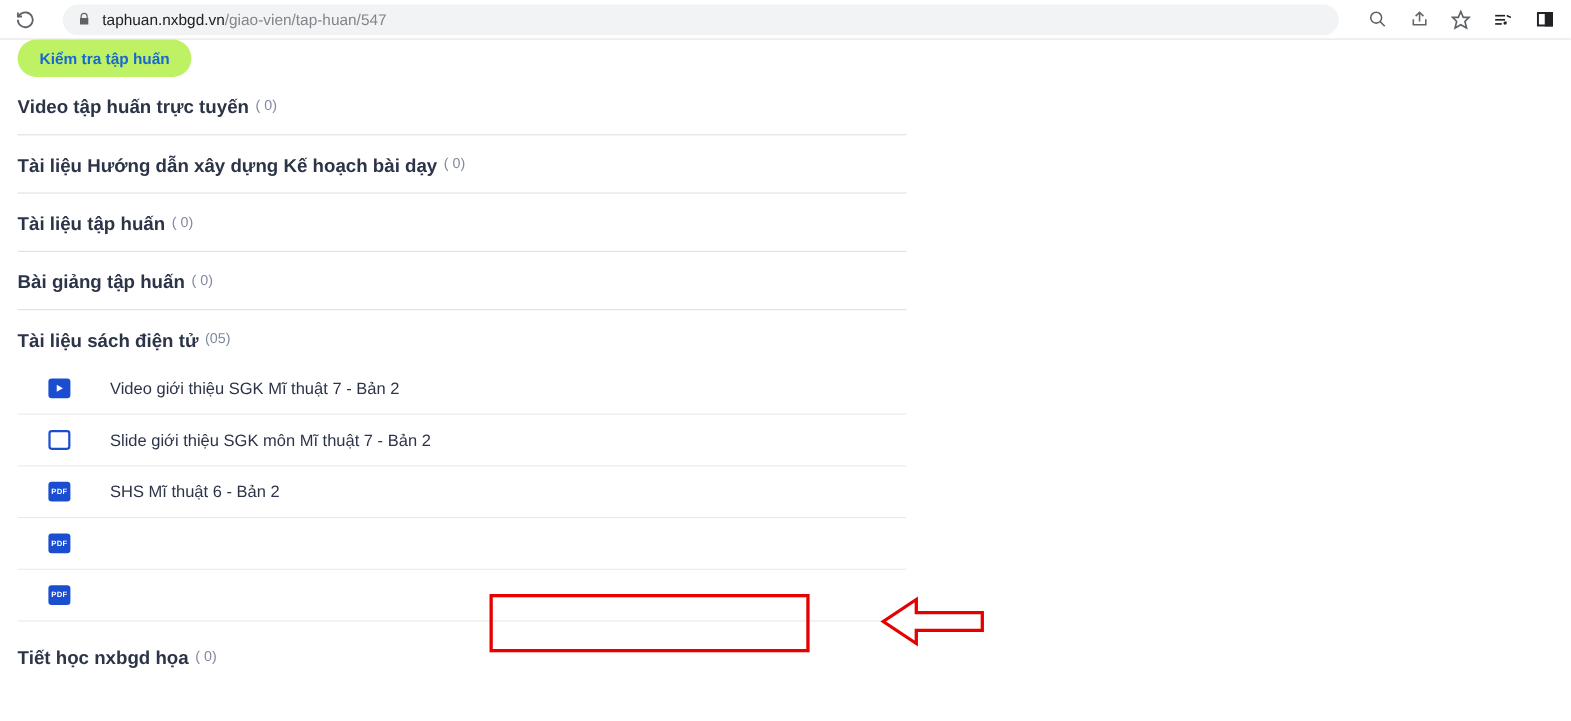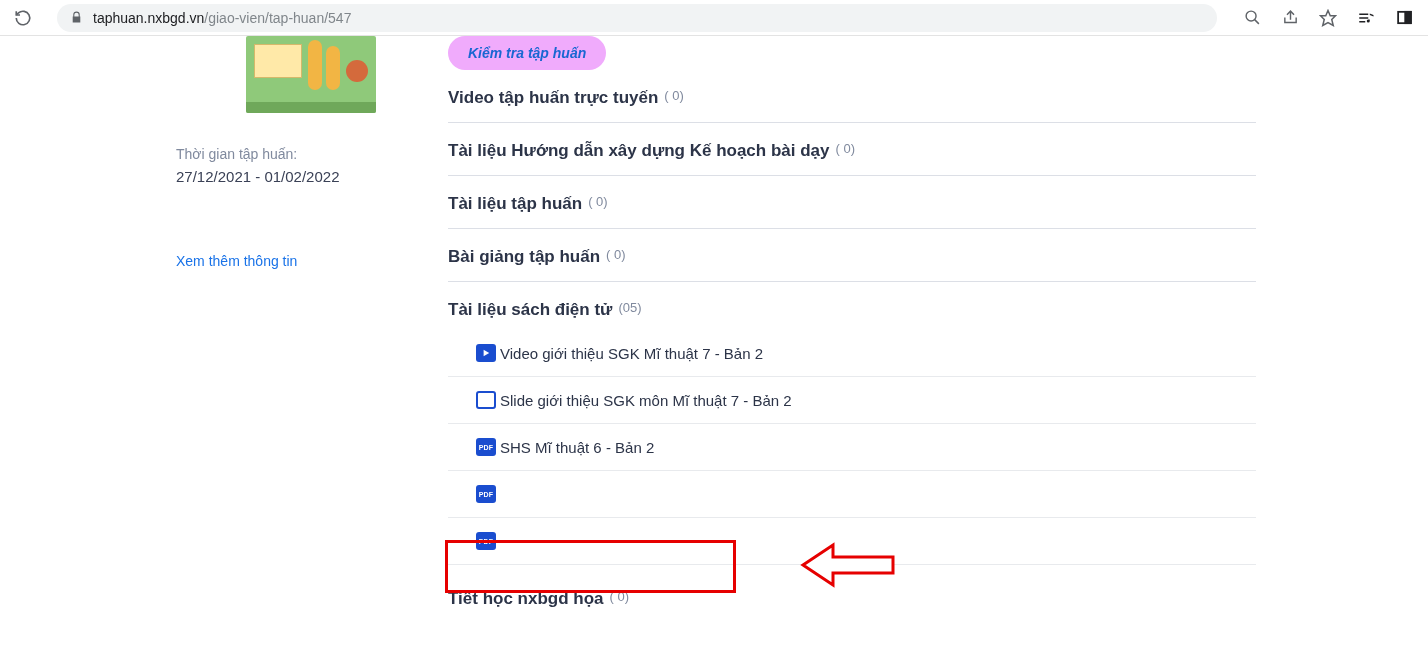--- a/index.html
+++ b/index.html
@@ -12,28 +12,28 @@
     .url-path{color:#80868b;}
     .bar-icons{display:flex;align-items:center;gap:18px;color:#5f6368;}
     .bar-icons>div{cursor:pointer;display:flex;align-items:center;justify-content:center;width:20px;height:20px;}
     .content{display:flex;padding-top:0;}
     .left-col{width:256px;margin-left:176px;padding-top:0;}
     .thumb{width:130px;height:77px;margin-left:70px;background:#8fc97a;border-radius:2px;position:relative;overflow:hidden;}
     .time-label{font-size:14px;color:#808a9e;margin-top:33px;}
     .time-range{font-size:15px;color:#3a4156;margin-top:6px;}
     .more-link{font-size:14px;color:#1a73e8;margin-top:68px;cursor:pointer;}
     .right-col{flex:1;padding-left:16px;padding-top:0;}
-    .test-btn{display:inline-block;background:#f0abfc;color:#1967d2;font-size:14px;font-weight:600;padding:9px 20px;border-radius:18px;cursor:pointer;font-style:italic;}
+    .test-btn{display:inline-block;background:#bef264;color:#1967d2;font-size:14px;font-weight:600;padding:9px 20px;border-radius:18px;cursor:pointer;}
     .section{border-bottom:1px solid #dcdfe6;padding:18px 0 14px;width:808px;}
     .section-lbl{display:flex;align-items:flex-start;gap:6px;}
     .section-title{font-size:17px;font-weight:600;color:#2c3448;}
     .section-count{font-size:13px;color:#808a9e;}
     .doc-list{width:808px;}
     .doc-list .section{border-bottom:none;padding-bottom:10px;}
-    .doc-item{display:flex;align-items:center;gap:4px;padding:14px 10px 14px 28px;border-bottom:1px solid #e8eaed;font-size:15px;color:#2c3448;cursor:pointer;text-align:center;}
+    .doc-item{display:flex;align-items:center;gap:36px;padding:14px 10px 14px 28px;border-bottom:1px solid #e8eaed;font-size:15px;color:#2c3448;cursor:pointer;text-align:center;}
     .doc-icon{width:20px;height:18px;border-radius:3px;display:flex;align-items:center;justify-content:center;flex-shrink:0;}
     .icon-video{background:#1a4dcf;color:#fff;}
     .icon-slide{background:#fff;border:2px solid #1a4dcf;}
     .icon-pdf{background:#1a4dcf;color:#fff;font-size:7px;font-weight:700;letter-spacing:.2px;}
     .highlight-box{border:3px solid #e60000;position:absolute;width:291px;height:53px;pointer-events:none;}
     .arrow-wrap{position:absolute;pointer-events:none;}
   </style>
 </head>
 <body>
 
@@ -80,32 +80,20 @@
     <div style="color:#202124">
         <svg width="17" height="17" viewBox="0 0 24 24" fill="none" stroke="currentColor" stroke-width="2.5">
           <rect x="3" y="4" width="18" height="16"></rect>
           <rect x="13" y="4" width="8" height="16" fill="currentColor"></rect>
         </svg>
       </div>
   </div>
 </div>
 
 <div class="content">
-  <div class="left-col">
-    <div class="thumb">
-      <div style="position:absolute;left:8px;top:8px;width:48px;height:34px;background:#ffe9a8;border:1px solid #d6b86a;"></div>
-      <div style="position:absolute;left:62px;top:4px;width:14px;height:50px;background:#f2b544;border-radius:7px;"></div>
-      <div style="position:absolute;left:80px;top:10px;width:14px;height:44px;background:#f2b544;border-radius:7px;"></div>
-      <div style="position:absolute;left:100px;top:24px;width:22px;height:22px;background:#d46a3c;border-radius:50%;"></div>
-      <div style="position:absolute;left:0;bottom:0;width:100%;height:11px;background:#6fa85a;"></div>
-    </div>
-    <div class="time-label">Thời gian tập huấn:</div>
-    <div class="time-range">27/12/2021 - 01/02/2022</div>
-    <div class="more-link">Xem thêm thông tin</div>
-  </div>
 
   <div class="right-col">
     <div style="padding-top:0;">
       <span class="test-btn">Kiểm tra tập huấn</span>
     </div>
 
     <div id="sections-container">
         <div class="section">
           <div class="section-lbl">
             <span class="section-title">Video tập huấn trực tuyến</span>

